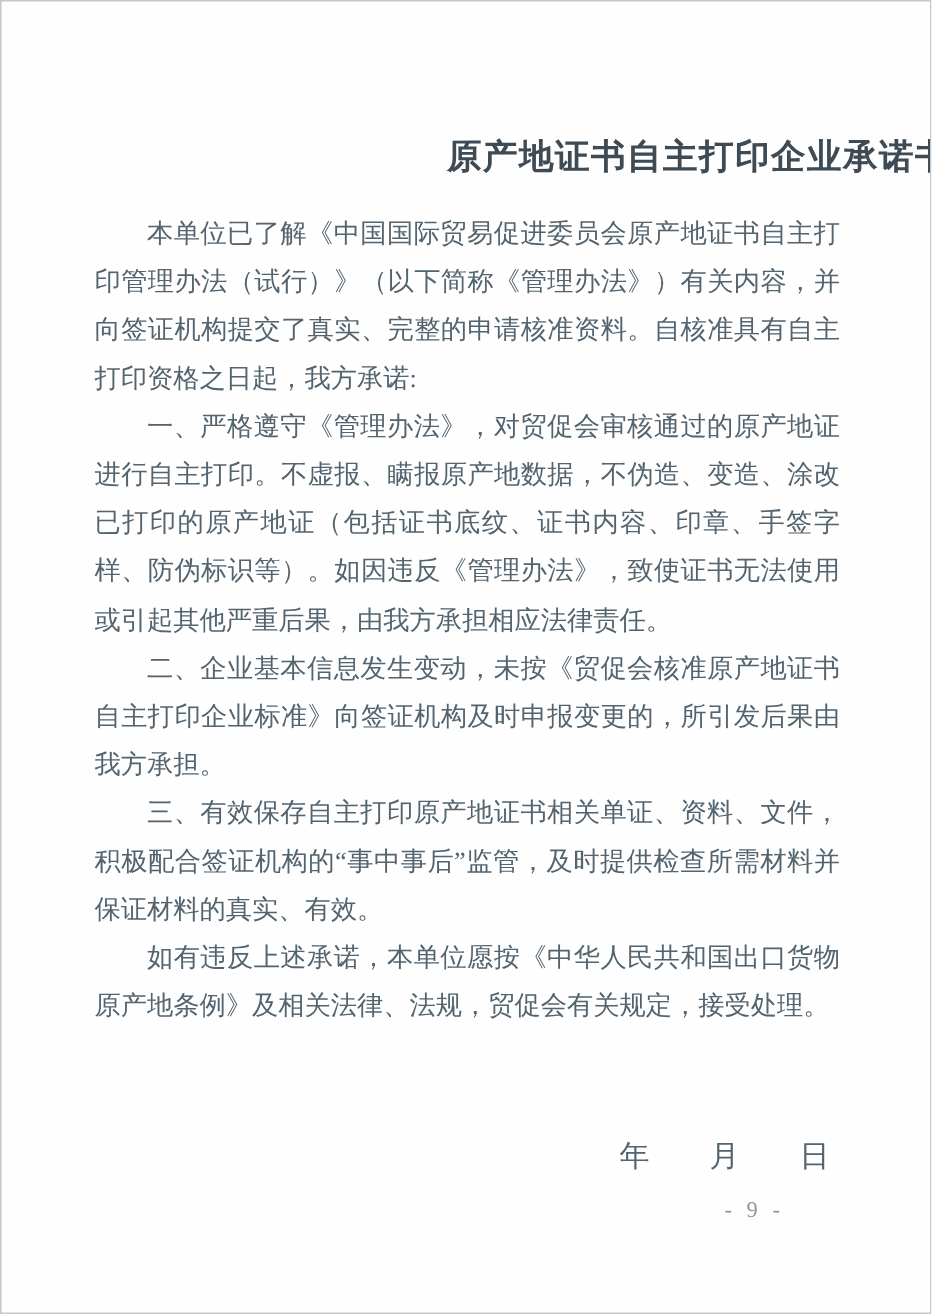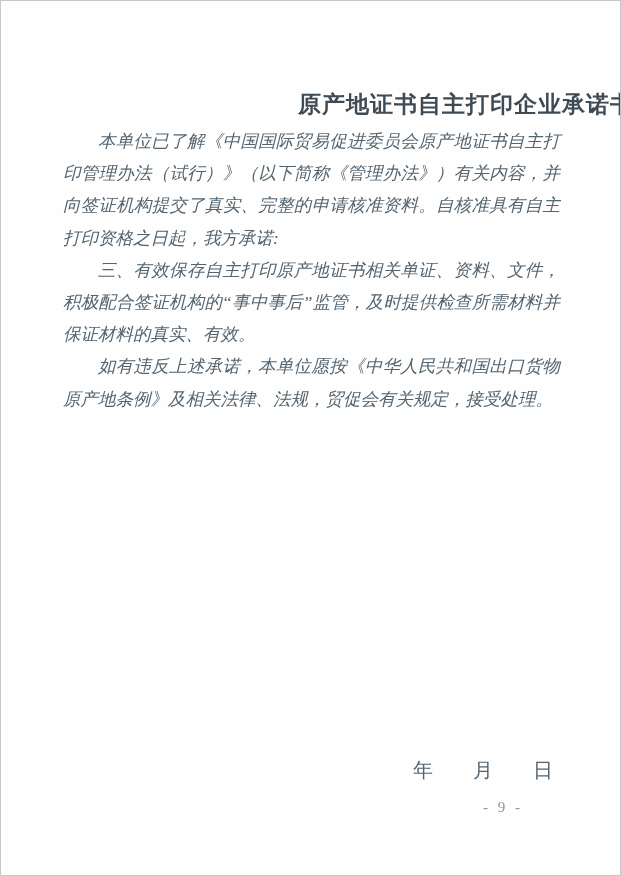--- a/index.html
+++ b/index.html
@@ -24,28 +24,27 @@
     width: 100%;
     margin: 14px;
     text-align: right;
     font-size: 23px;
     font-weight: bold;
     letter-spacing: 1px;
     color: #3e4a54;
   }
   .body-text {
     position: absolute;
-    top: 124px;
+    top: 138px;
     left: 62px;
     width: 497px;
     font-size: 17.5px;
     line-height: 32.2px;
     color: #54646f;
     text-align: justify;
-    font-style: italic;
   }
   .body-text p {
     margin: 0;
     padding: 0;
     text-indent: 2em;
   }
   .sig-label {
     position: absolute;
     top: 722px;
     font-size: 17.5px;
@@ -74,20 +73,22 @@
 </style>
 </head>
 <body>
 
 <div class="page">
 
   <h1 class="title">原产地证书自主打印企业承诺书</h1>
 
   <div class="body-text">
     <p>本单位已了解《中国国际贸易促进委员会原产地证书自主打印管理办法（试行）》（以下简称《管理办法》）有关内容，并向签证机构提交了真实、完整的申请核准资料。自核准具有自主打印资格之日起，我方承诺:</p>
+    <p>一、严格遵守《管理办法》，对贸促会审核通过的原产地证进行自主打印。不虚报、瞒报原产地数据，不伪造、变造、涂改已打印的原产地证（包括证书底纹、证书内容、印章、手签字样、防伪标识等）。如因违反《管理办法》，致使证书无法使用或引起其他严重后果，由我方承担相应法律责任。</p>
+    <p>二、企业基本信息发生变动，未按《贸促会核准原产地证书自主打印企业标准》向签证机构及时申报变更的，所引发后果由我方承担。</p>
     <p>三、有效保存自主打印原产地证书相关单证、资料、文件，积极配合签证机构的“事中事后”监管，及时提供检查所需材料并保证材料的真实、有效。</p>
     <p>如有违反上述承诺，本单位愿按《中华人民共和国出口货物原产地条例》及相关法律、法规，贸促会有关规定，接受处理。</p>
   </div>
 
 
 
   <div class="date-line">年　　月　　日</div>
 
   <div class="page-number">- 9 -</div>
 

